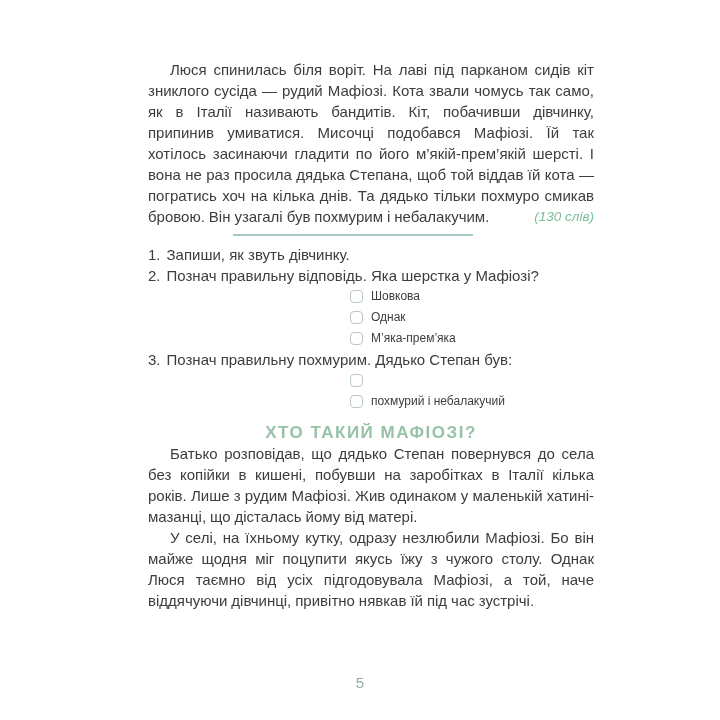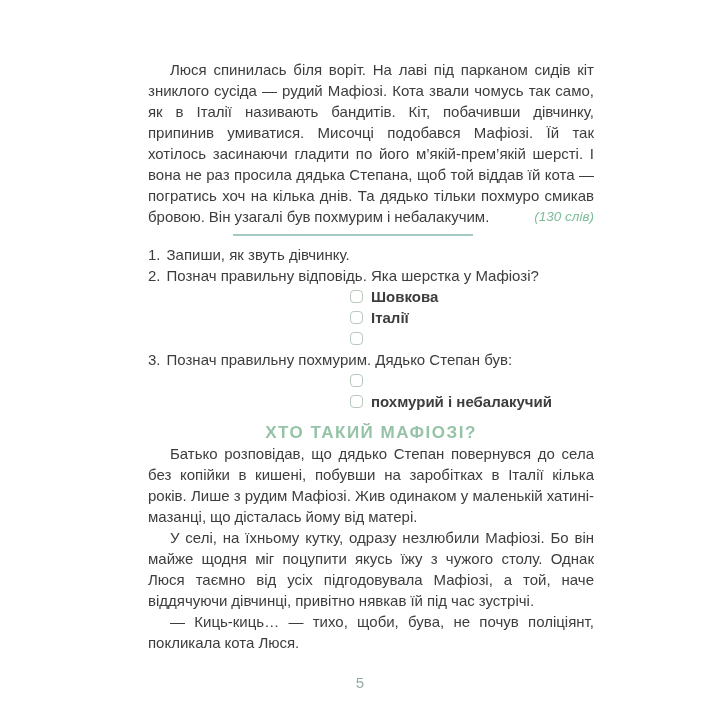--- a/index.html
+++ b/index.html
@@ -52,21 +52,21 @@
     gap: 8px;
   }
   .checkbox {
     width: 13px;
     height: 13px;
     flex: 0 0 auto;
     border: 1.5px solid #b9c9bb;
     border-radius: 4px;
     background: #fff;
   }
-  .option-label { font-size: 15px; line-height: 21px; font-weight: bold; }
+  .option-label { font-size: 12px; line-height: 21px; }
   .section-heading {
     margin-top: 11px;
     text-align: center;
     color: #96c3a7;
     font-size: 17px;
     font-weight: bold;
     letter-spacing: 1.5px;
   }
   .section-paragraphs { }
   .page-number {
@@ -101,24 +101,25 @@
       <span class="task-text">Познач правильну відповідь. Яка шерстка у Мафіозі?</span>
     </div>
 
     <div class="options">
       <div class="option">
         <span class="checkbox"></span>
         <span class="option-label">Шовкова</span>
       </div>
       <div class="option">
         <span class="checkbox"></span>
-        <span class="option-label">Італії</span>
+        <span class="option-label">Однак</span>
       </div>
       <div class="option">
         <span class="checkbox"></span>
+        <span class="option-label">М’яка-прем’яка</span>
       </div>
     </div>
 
     <div class="task">
       <span class="task-num">3.</span>
       <span class="task-text">Познач правильну похмурим. Дядько Степан був:</span>
     </div>
 
     <div class="options">
       <div class="option">
@@ -128,19 +129,18 @@
         <span class="checkbox"></span>
         <span class="option-label">похмурий і небалакучий</span>
       </div>
     </div>
 
     <h2 class="section-heading">ХТО ТАКИЙ МАФІОЗІ?</h2>
 
     <div class="section-paragraphs">
       <p class="body-text">Батько розповідав, що дядько Степан повернувся до села без копійки в кишені, побувши на заробітках в Італії кілька років. Лише з рудим Мафіозі. Жив одинаком у маленькій хатині-мазанці, що дісталась йому від матері.</p>
       <p class="body-text">У селі, на їхньому кутку, одразу незлюбили Мафіозі. Бо він майже щодня міг поцупити якусь їжу з чужого столу. Однак Люся таємно від усіх підгодовувала Мафіозі, а той, наче віддячуючи дівчинці, привітно нявкав їй під час зустрічі.</p>
-      <p class="body-text">— Киць-киць… — тихо, щоби, бува, не почув поліціянт, покликала кота Люся.</p>
     </div>
 
   </div>
 
   <div class="page-number">5</div>
 </div>
 
 </body></html>

